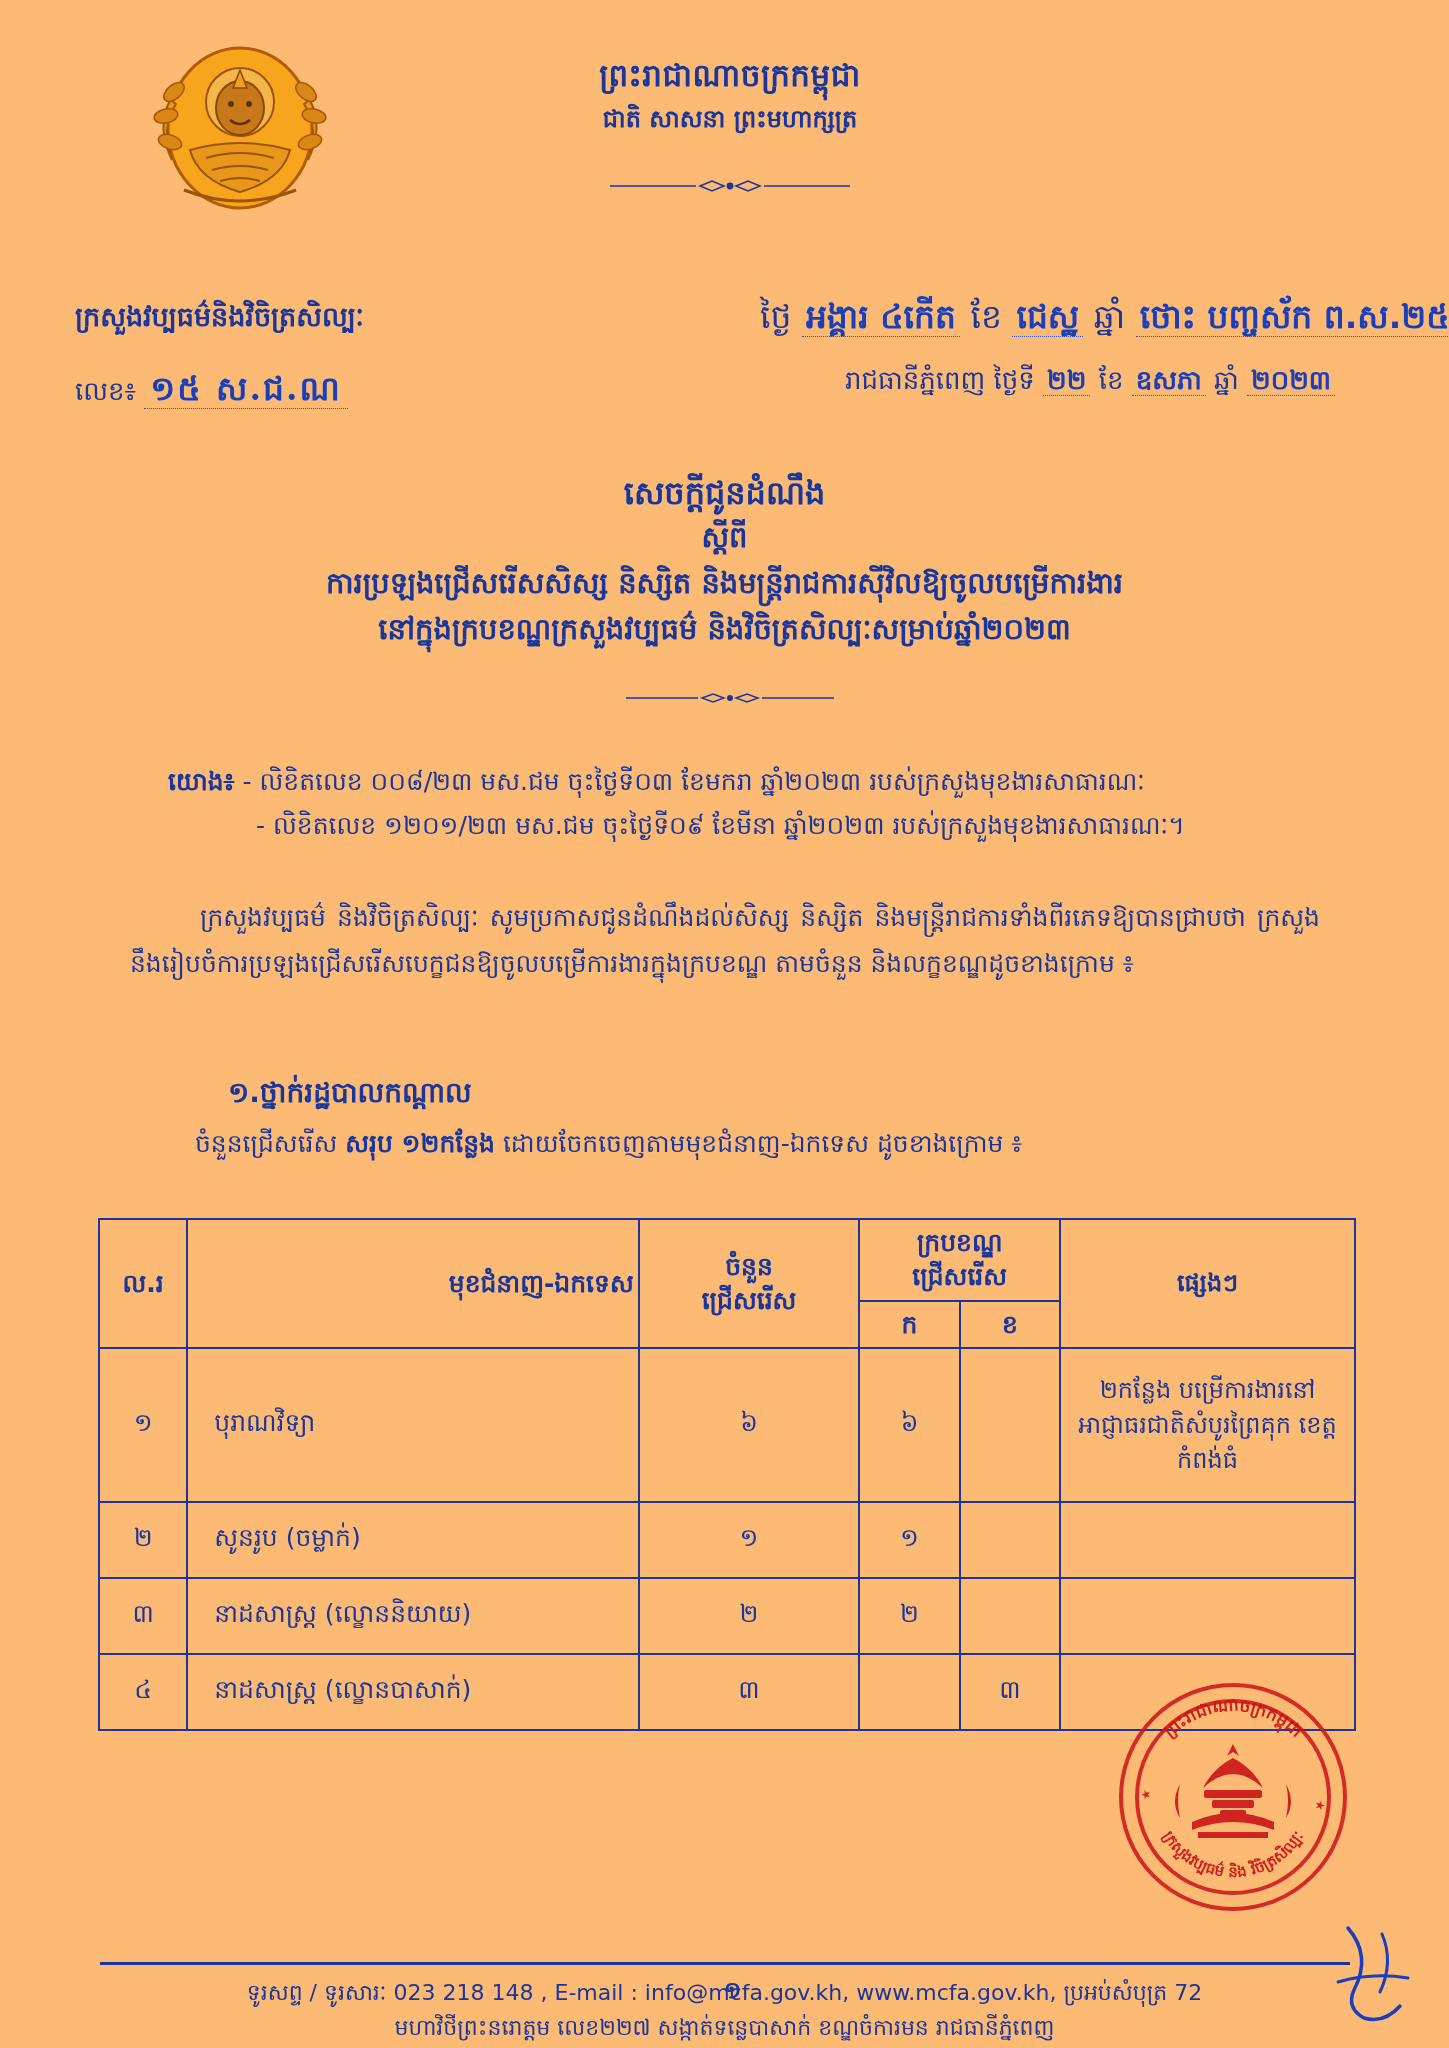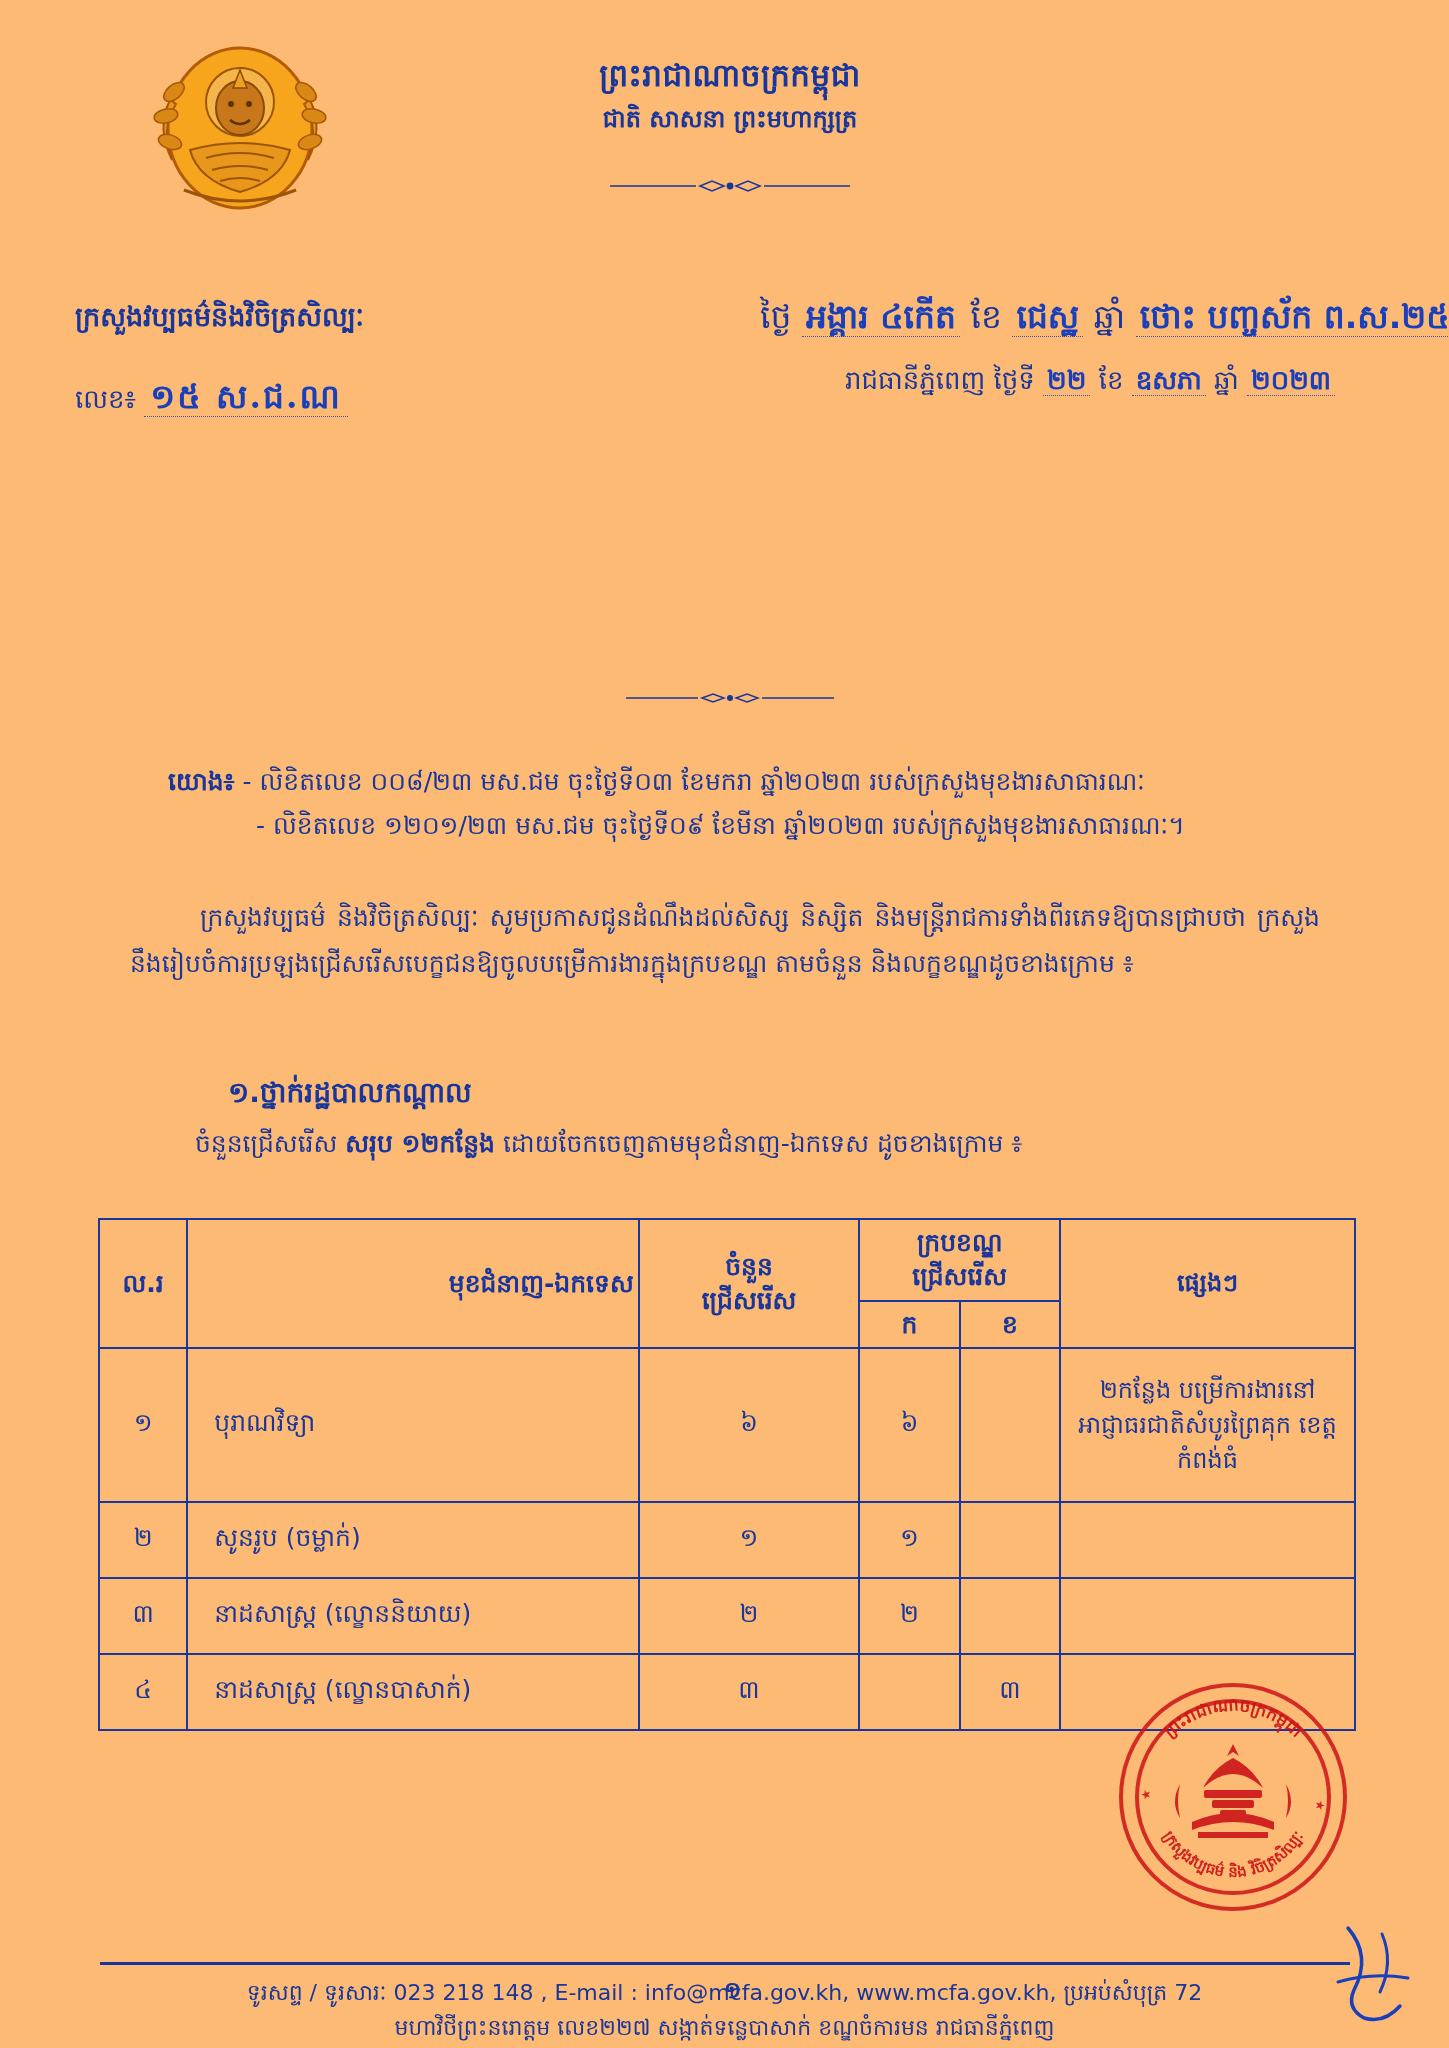--- a/index.html
+++ b/index.html
@@ -68,21 +68,21 @@
     left: 75px;
     top: 300px;
     font-size: 27px;
     font-weight: bold;
     color: #18369c;
     white-space: nowrap;
   }
   .letter-no {
     position: absolute;
     left: 75px;
-    top: 376px;
+    top: 368px;
     font-size: 26px;
     color: #18369c;
     white-space: nowrap;
   }
   .letter-no .num {
     font-family: "DejaVu Serif", "Liberation Serif", serif;
     color: #1a3fbb;
     font-size: 33px;
     font-weight: bold;
     letter-spacing: 2px;
@@ -333,20 +333,26 @@
   <div class="date-greg">
     <span>រាជធានីភ្នំពេញ</span>
     <span>ថ្ងៃទី</span>
     <span class="fill">២២</span>
     <span>ខែ</span>
     <span class="fill">ឧសភា</span>
     <span>ឆ្នាំ</span>
     <span class="fill">២០២៣</span>
   </div>
 
+  <div class="doc-title">
+    <div class="t1">សេចក្តីជូនដំណឹង</div>
+    <div class="t2">ស្តីពី</div>
+    <div class="t3">ការប្រឡងជ្រើសរើសសិស្ស និស្សិត និងមន្ត្រីរាជការស៊ីវិលឱ្យចូលបម្រើការងារ</div>
+    <div class="t3">នៅក្នុងក្របខណ្ឌក្រសួងវប្បធម៌ និងវិចិត្រសិល្បៈសម្រាប់ឆ្នាំ២០២៣</div>
+  </div>
 
   <div class="divider-sm2">
     <svg width="220" height="14" viewBox="0 0 220 14">
       <path d="M6 7 H78 M142 7 H214" stroke="#18369c" stroke-width="1.4"></path>
       <path d="M82 7 L93 3 L104 7 L93 11 Z" fill="none" stroke="#18369c" stroke-width="1.4"></path>
       <path d="M116 7 L127 3 L138 7 L127 11 Z" fill="none" stroke="#18369c" stroke-width="1.4"></path>
       <circle cx="110" cy="7" r="3" fill="#18369c"></circle>
     </svg>
   </div>
 

